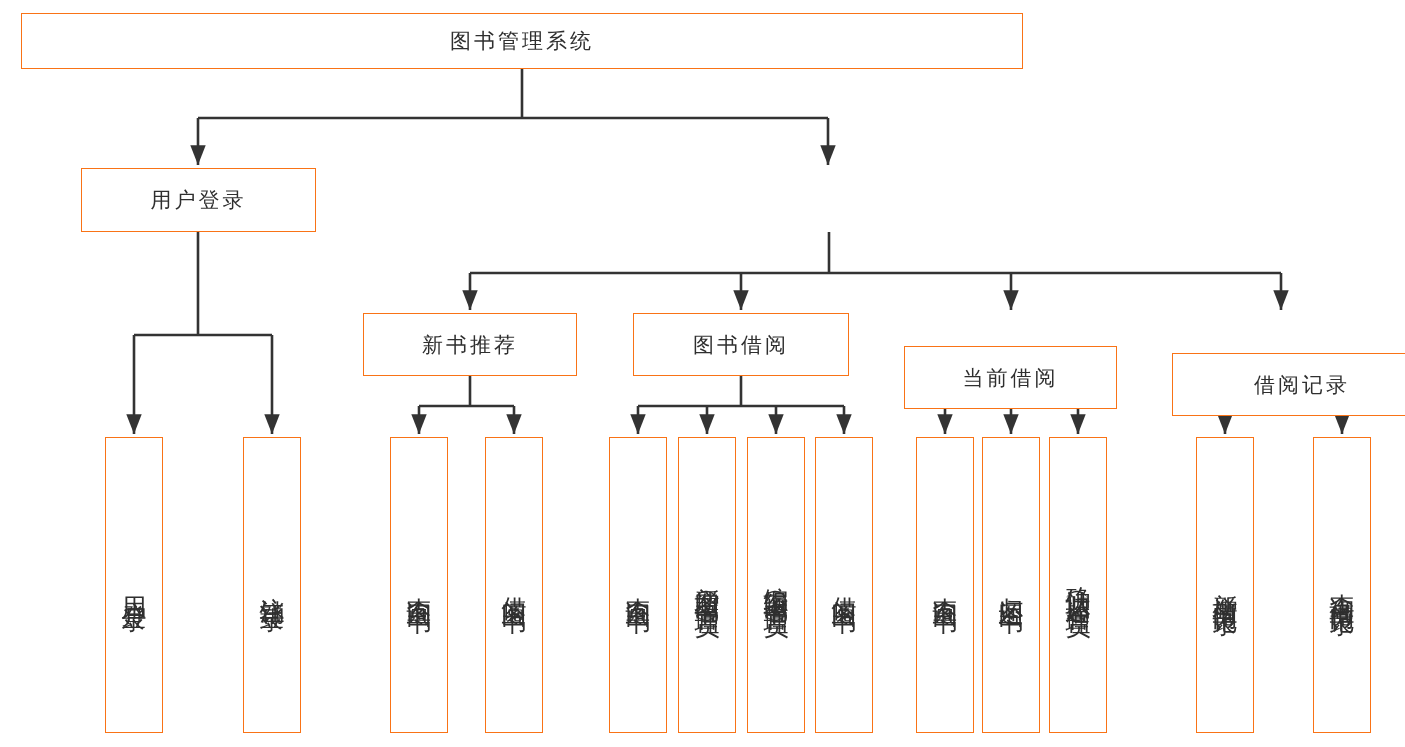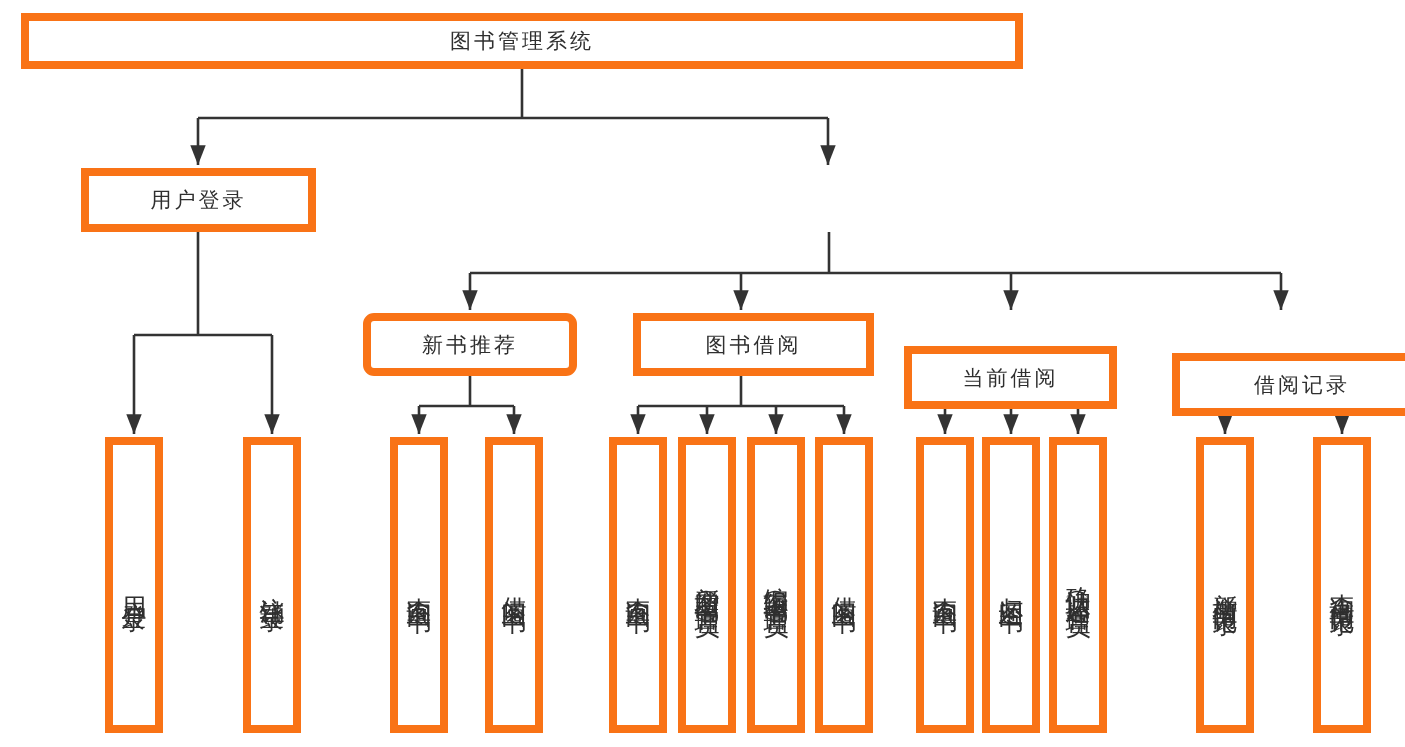--- a/index.html
+++ b/index.html
@@ -8,21 +8,21 @@
     width:1405px;height:747px;
     background:#ffffff;
     font-family:"Liberation Sans","DejaVu Sans",sans-serif;
     overflow:hidden;
   }
   #connectors{position:absolute;left:0;top:0;z-index:1;}
   .box{
     position:absolute;
     box-sizing:border-box;
     background:#ffffff;
-    border:8px solid #f97316;
+    border:1px solid #f97316;
     color:#2f2f2f;
     display:flex;align-items:center;justify-content:center;
     z-index:2;
   }
   .box-h{
     font-size:21px;
     letter-spacing:3px;
     white-space:nowrap;
   }
   .box-v{z-index:2;}
@@ -84,22 +84,22 @@
       <path d="M1078 406 V434"></path>
       <path d="M1225 404 V434"></path>
       <path d="M1342 404 V434"></path>
     </g>
   </svg>
 
   <div class="box box-h" style="left:21px;top:13px;width:1002px;height:56px;">图书管理系统</div>
 
   <div class="box box-h" style="left:81px;top:168px;width:235px;height:64px;">用户登录</div>
 
-  <div class="box box-h" style="left:363px;top:313px;width:214px;height:63px;border-radius:11px;">新书推荐</div>
-  <div class="box box-h" style="left:633px;top:313px;width:241px;height:63px;">图书借阅</div>
+  <div class="box box-h" style="left:363px;top:313px;width:214px;height:63px;">新书推荐</div>
+  <div class="box box-h" style="left:633px;top:313px;width:216px;height:63px;">图书借阅</div>
   <div class="box box-h" style="left:904px;top:313px;width:213px;height:63px;margin-top:33px;">当前借阅</div>
   <div class="box box-h" style="left:1172px;top:313px;width:260px;height:63px;margin-top:40px;">借阅记录</div>
 
   <div class="box box-v" style="left:105px;top:437px;width:58px;height:296px;">
     <span>用户登录</span>
   </div>
   <div class="box box-v" style="left:243px;top:437px;width:58px;height:296px;">
     <span>注销登录</span>
   </div>
 

